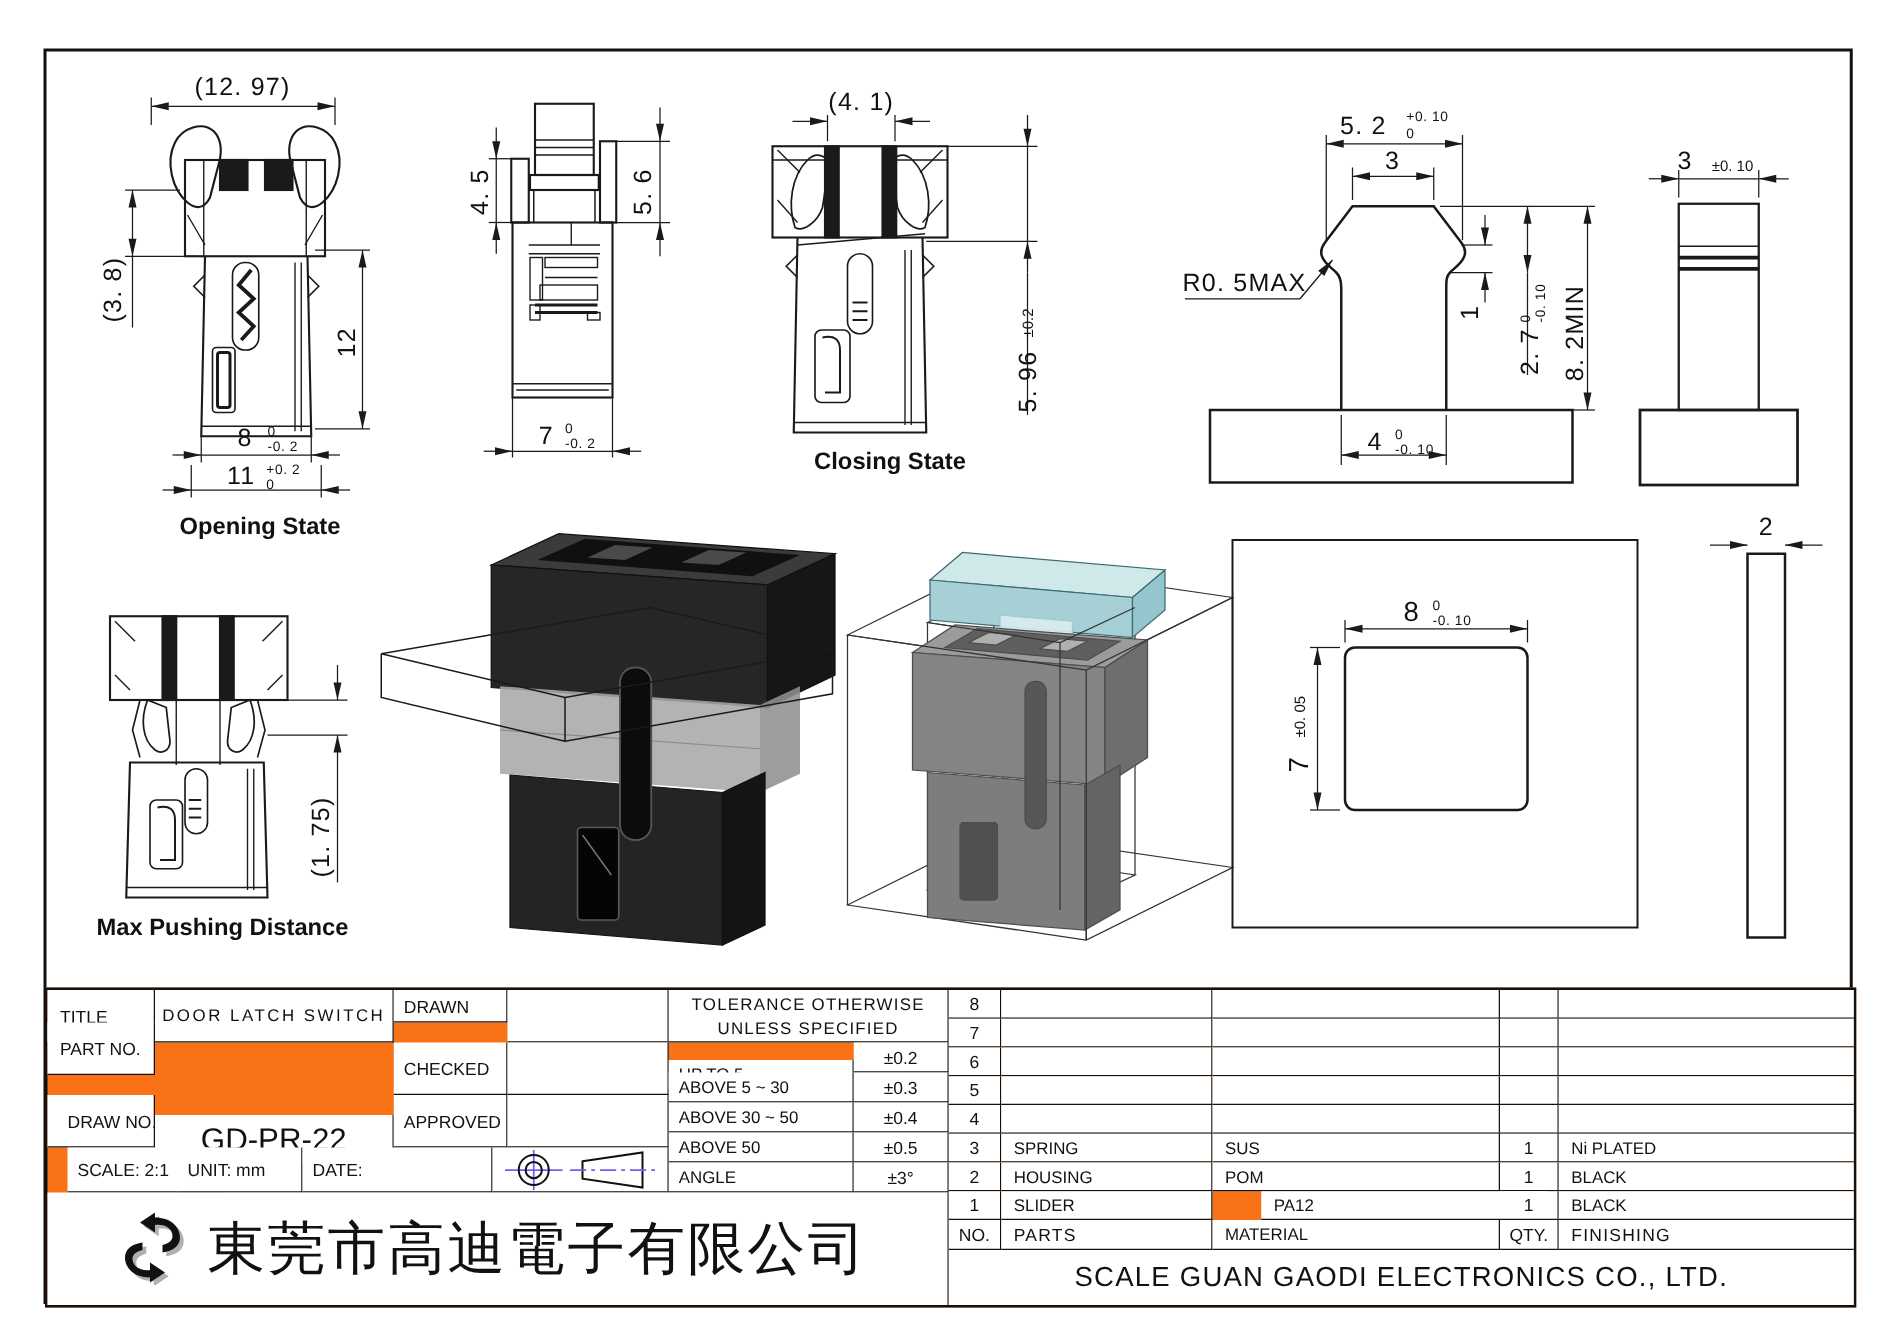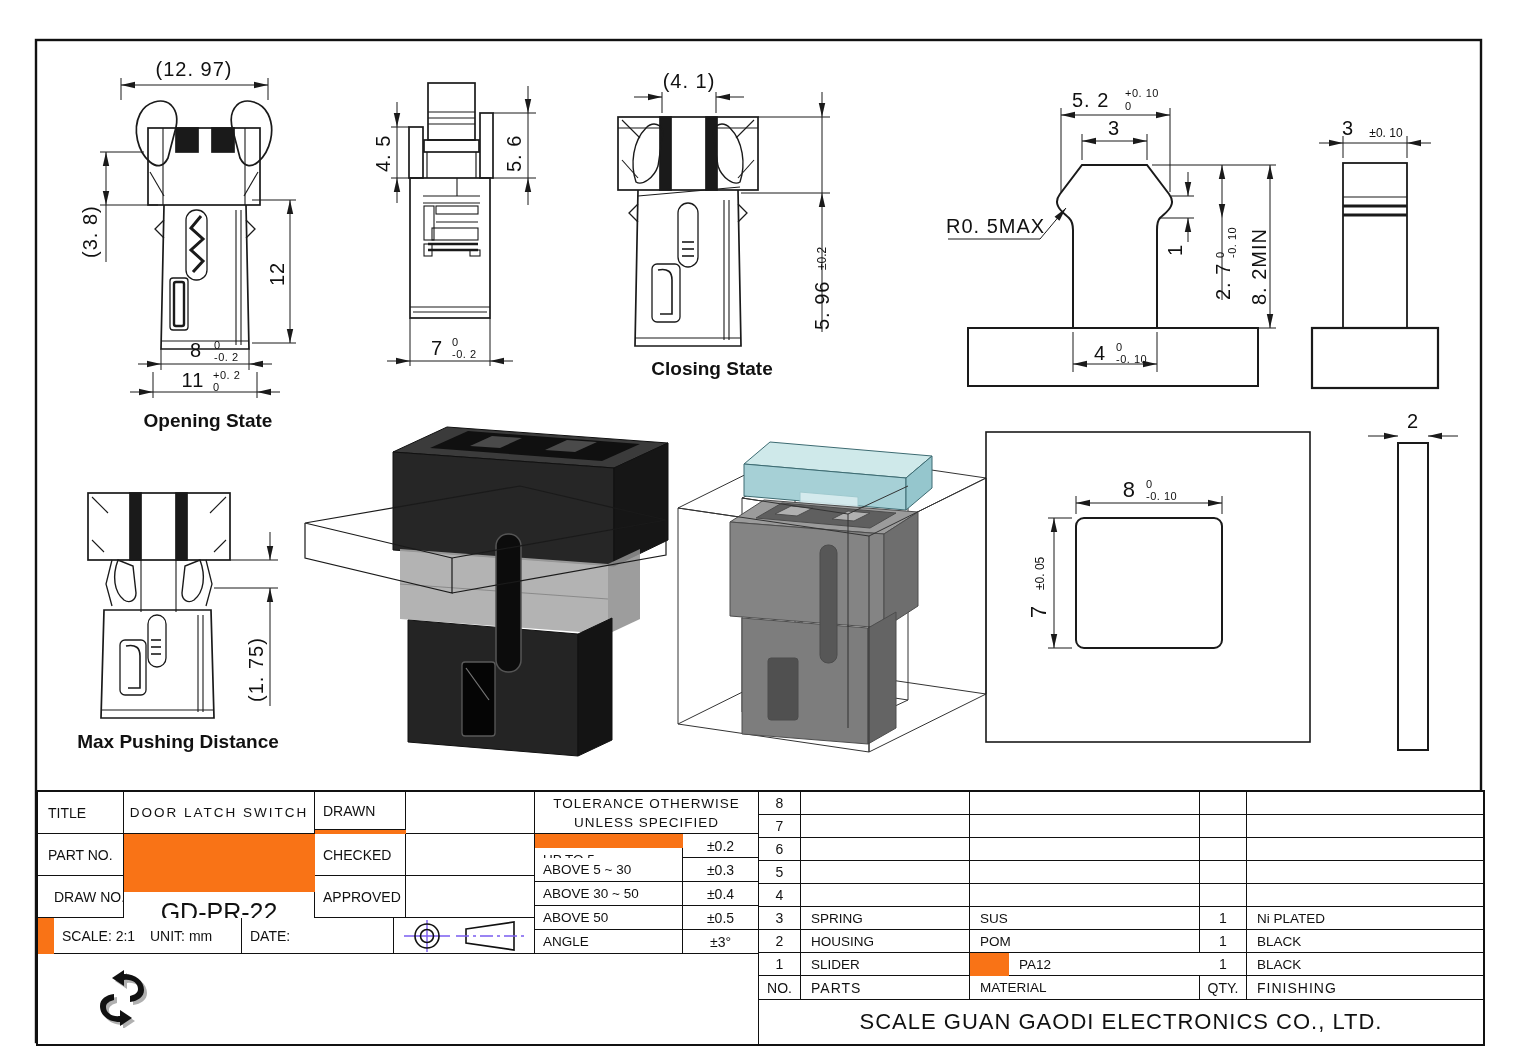--- a/index.html
+++ b/index.html
@@ -416,24 +416,24 @@
       <line x1="1428" y1="436" x2="1458" y2="436" marker-start="url(#arr)"></line>
     </g>
     <text class="dimtxt" x="1413" y="428" text-anchor="middle" stroke="none" fill="#111">2</text>
   </g>
 </svg>
 
 <div id="tblock">
 
   <div class="cell pl10" style="left:0;top:0;width:86px;height:42px;">TITLE</div>
   <div class="cell ctr sp-title" style="left:86px;top:0;width:191px;height:42px;">DOOR LATCH SWITCH</div>
-  <div class="cell pl8" style="left:277px;top:0;width:91px;height:38px;">DRAWN</div>
+  <div class="cell pl8" style="left:277px;top:0;width:91px;height:26px;">DRAWN</div>
   <div class="cell" style="left:368px;top:0;width:129px;height:42px;"></div>
 
-  <div class="cell pl10" style="left:0;top:42px;width:86px;height:42px;">PART NO.</div>
+  <div class="cell pl10" style="left:0;top:26px;width:86px;height:42px;">PART NO.</div>
   <div class="cell pl8" style="left:277px;top:42px;width:91px;height:42px;">CHECKED</div>
   <div class="cell" style="left:368px;top:42px;width:129px;height:42px;"></div>
 
   <div class="cell pl10" style="left:0;top:84px;width:86px;height:42px;padding-left:16px;">DRAW NO.</div>
   <div class="cell ctr big-draw" style="left:86px;top:100px;width:191px;height:42px;">GD-PR-22</div>
   <div class="cell pl8" style="left:277px;top:84px;width:91px;height:42px;">APPROVED</div>
   <div class="cell" style="left:368px;top:84px;width:129px;height:42px;"></div>
 
   <div class="cell pl8" style="left:16px;top:126px;width:124px;height:36px;">SCALE: 2:1</div>
   <div class="cell pl8" style="left:104px;top:126px;width:100px;height:36px;">UNIT: mm</div>
@@ -468,20 +468,21 @@
     <svg width="58" height="58" viewBox="0 0 58 58">
       <g fill="#b0b0b0">
         <path d="M33,7 C45,7 53,14 53,23 C53,30 47,34 39,35 L39,29 C43,28 47,26 47,22 C47,16 41,12 33,13 L33,19 L21,11 L33,3 Z"></path>
         <path d="M29,55 C17,55 9,48 9,39 C9,32 15,28 23,27 L23,33 C19,34 15,36 15,40 C15,46 21,50 29,49 L29,43 L41,51 L29,59 Z"></path>
       </g>
       <g fill="#111">
         <path d="M30,4 C42,4 50,11 50,20 C50,27 44,31 36,32 L36,26 C40,25 44,23 44,19 C44,13 38,9 30,10 L30,16 L18,8 L30,0 Z"></path>
         <path d="M26,52 C14,52 6,45 6,36 C6,29 12,25 20,24 L20,30 C16,31 12,33 12,37 C12,43 18,47 26,46 L26,40 L38,48 L26,56 Z"></path>
       </g>
     </svg>
+    <span>東莞市高迪電子有限公司</span>
   </div>
 
   <div class="cell ctr" style="left:721px;top:0;width:42px;height:23px;">8</div>
   <div class="cell pl10 small13" style="left:763px;top:0;width:169px;height:23px;"></div>
   <div class="cell pl10 small13" style="left:932px;top:0;width:230px;height:23px;"></div>
   <div class="cell ctr" style="left:1162px;top:0;width:47px;height:23px;"></div>
   <div class="cell pl10 small13 nobr" style="left:1209px;top:0;width:236px;height:23px;"></div>
 
   <div class="cell ctr" style="left:721px;top:23px;width:42px;height:23px;">7</div>
   <div class="cell pl10 small13" style="left:763px;top:23px;width:169px;height:23px;"></div>

